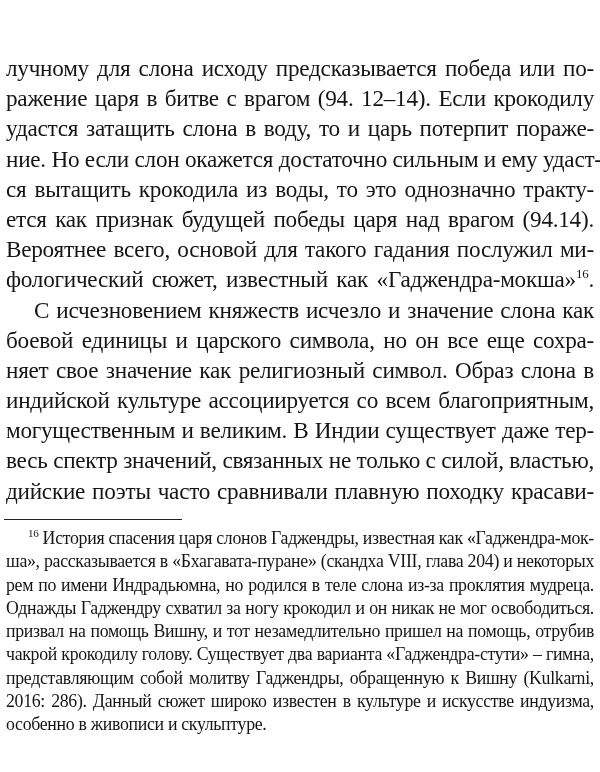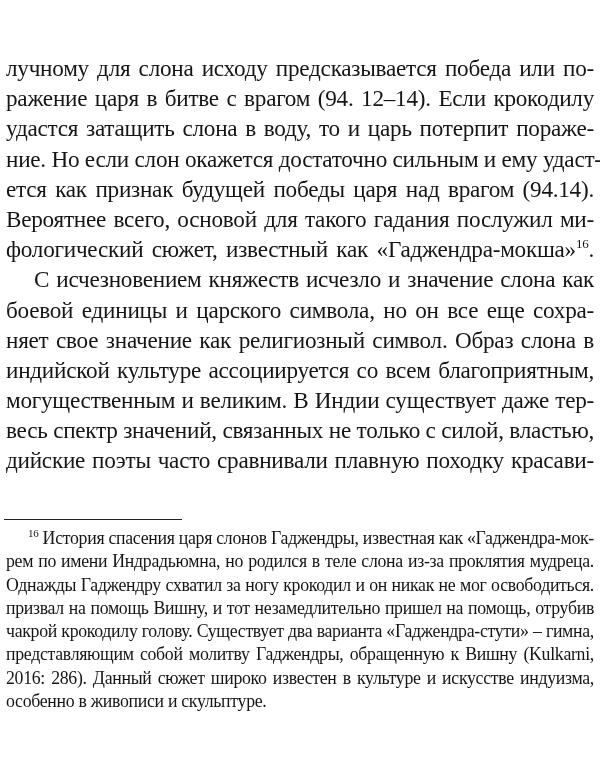--- a/index.html
+++ b/index.html
@@ -18,37 +18,39 @@
   </style>
 </head>
 <body>
 
 <div class="page">
   <div class="main">
     <span class="line">лучному для слона исходу предсказывается победа или по-</span>
     <span class="line">ражение царя в битве с врагом (94. 12–14). Если крокодилу</span>
     <span class="line">удастся затащить слона в воду, то и царь потерпит пораже-</span>
     <span class="line">ние. Но если слон окажется достаточно сильным и ему удаст-</span>
+    <span class="line">ся вытащить крокодила из воды, то это однозначно тракту-</span>
     <span class="line">ется как признак будущей победы царя над врагом (94.14).</span>
     <span class="line">Вероятнее всего, основой для такого гадания послужил ми-</span>
     <span class="line"><span>фологический сюжет, известный как «Гаджендра-мокша»</span><sup>16</sup><span>.</span></span>
     <span class="line indent">С исчезновением княжеств исчезло и значение слона как</span>
     <span class="line">боевой единицы и царского символа, но он все еще сохра-</span>
     <span class="line">няет свое значение как религиозный символ. Образ слона в</span>
     <span class="line">индийской культуре ассоциируется со всем благоприятным,</span>
     <span class="line">могущественным и великим. В Индии существует даже тер-</span>
     <span class="line">весь спектр значений, связанных не только с силой, властью,</span>
     <span class="line">дийские поэты часто сравнивали плавную походку красави-</span>
   </div>
 </div>
 
 <div class="rule"></div>
 
 <div class="fn">
   <span class="line indent"><sup>16</sup> <span>История спасения царя слонов Гаджендры, известная как «Гаджендра-мок-</span></span>
+  <span class="line">ша», рассказывается в «Бхагавата-пуране» (скандха VIII, глава 204) и некоторых</span>
   <span class="line">рем по имени Индрадьюмна, но родился в теле слона из-за проклятия мудреца.</span>
   <span class="line">Однажды Гаджендру схватил за ногу крокодил и он никак не мог освободиться.</span>
   <span class="line">призвал на помощь Вишну, и тот незамедлительно пришел на помощь, отрубив</span>
   <span class="line">чакрой крокодилу голову. Существует два варианта «Гаджендра-стути» – гимна,</span>
   <span class="line">представляющим собой молитву Гаджендры, обращенную к Вишну (Kulkarni,</span>
   <span class="line">2016: 286). Данный сюжет широко известен в культуре и искусстве индуизма,</span>
   <span class="line last">особенно в живописи и скульптуре.</span>
 </div>
 
 </body></html>

